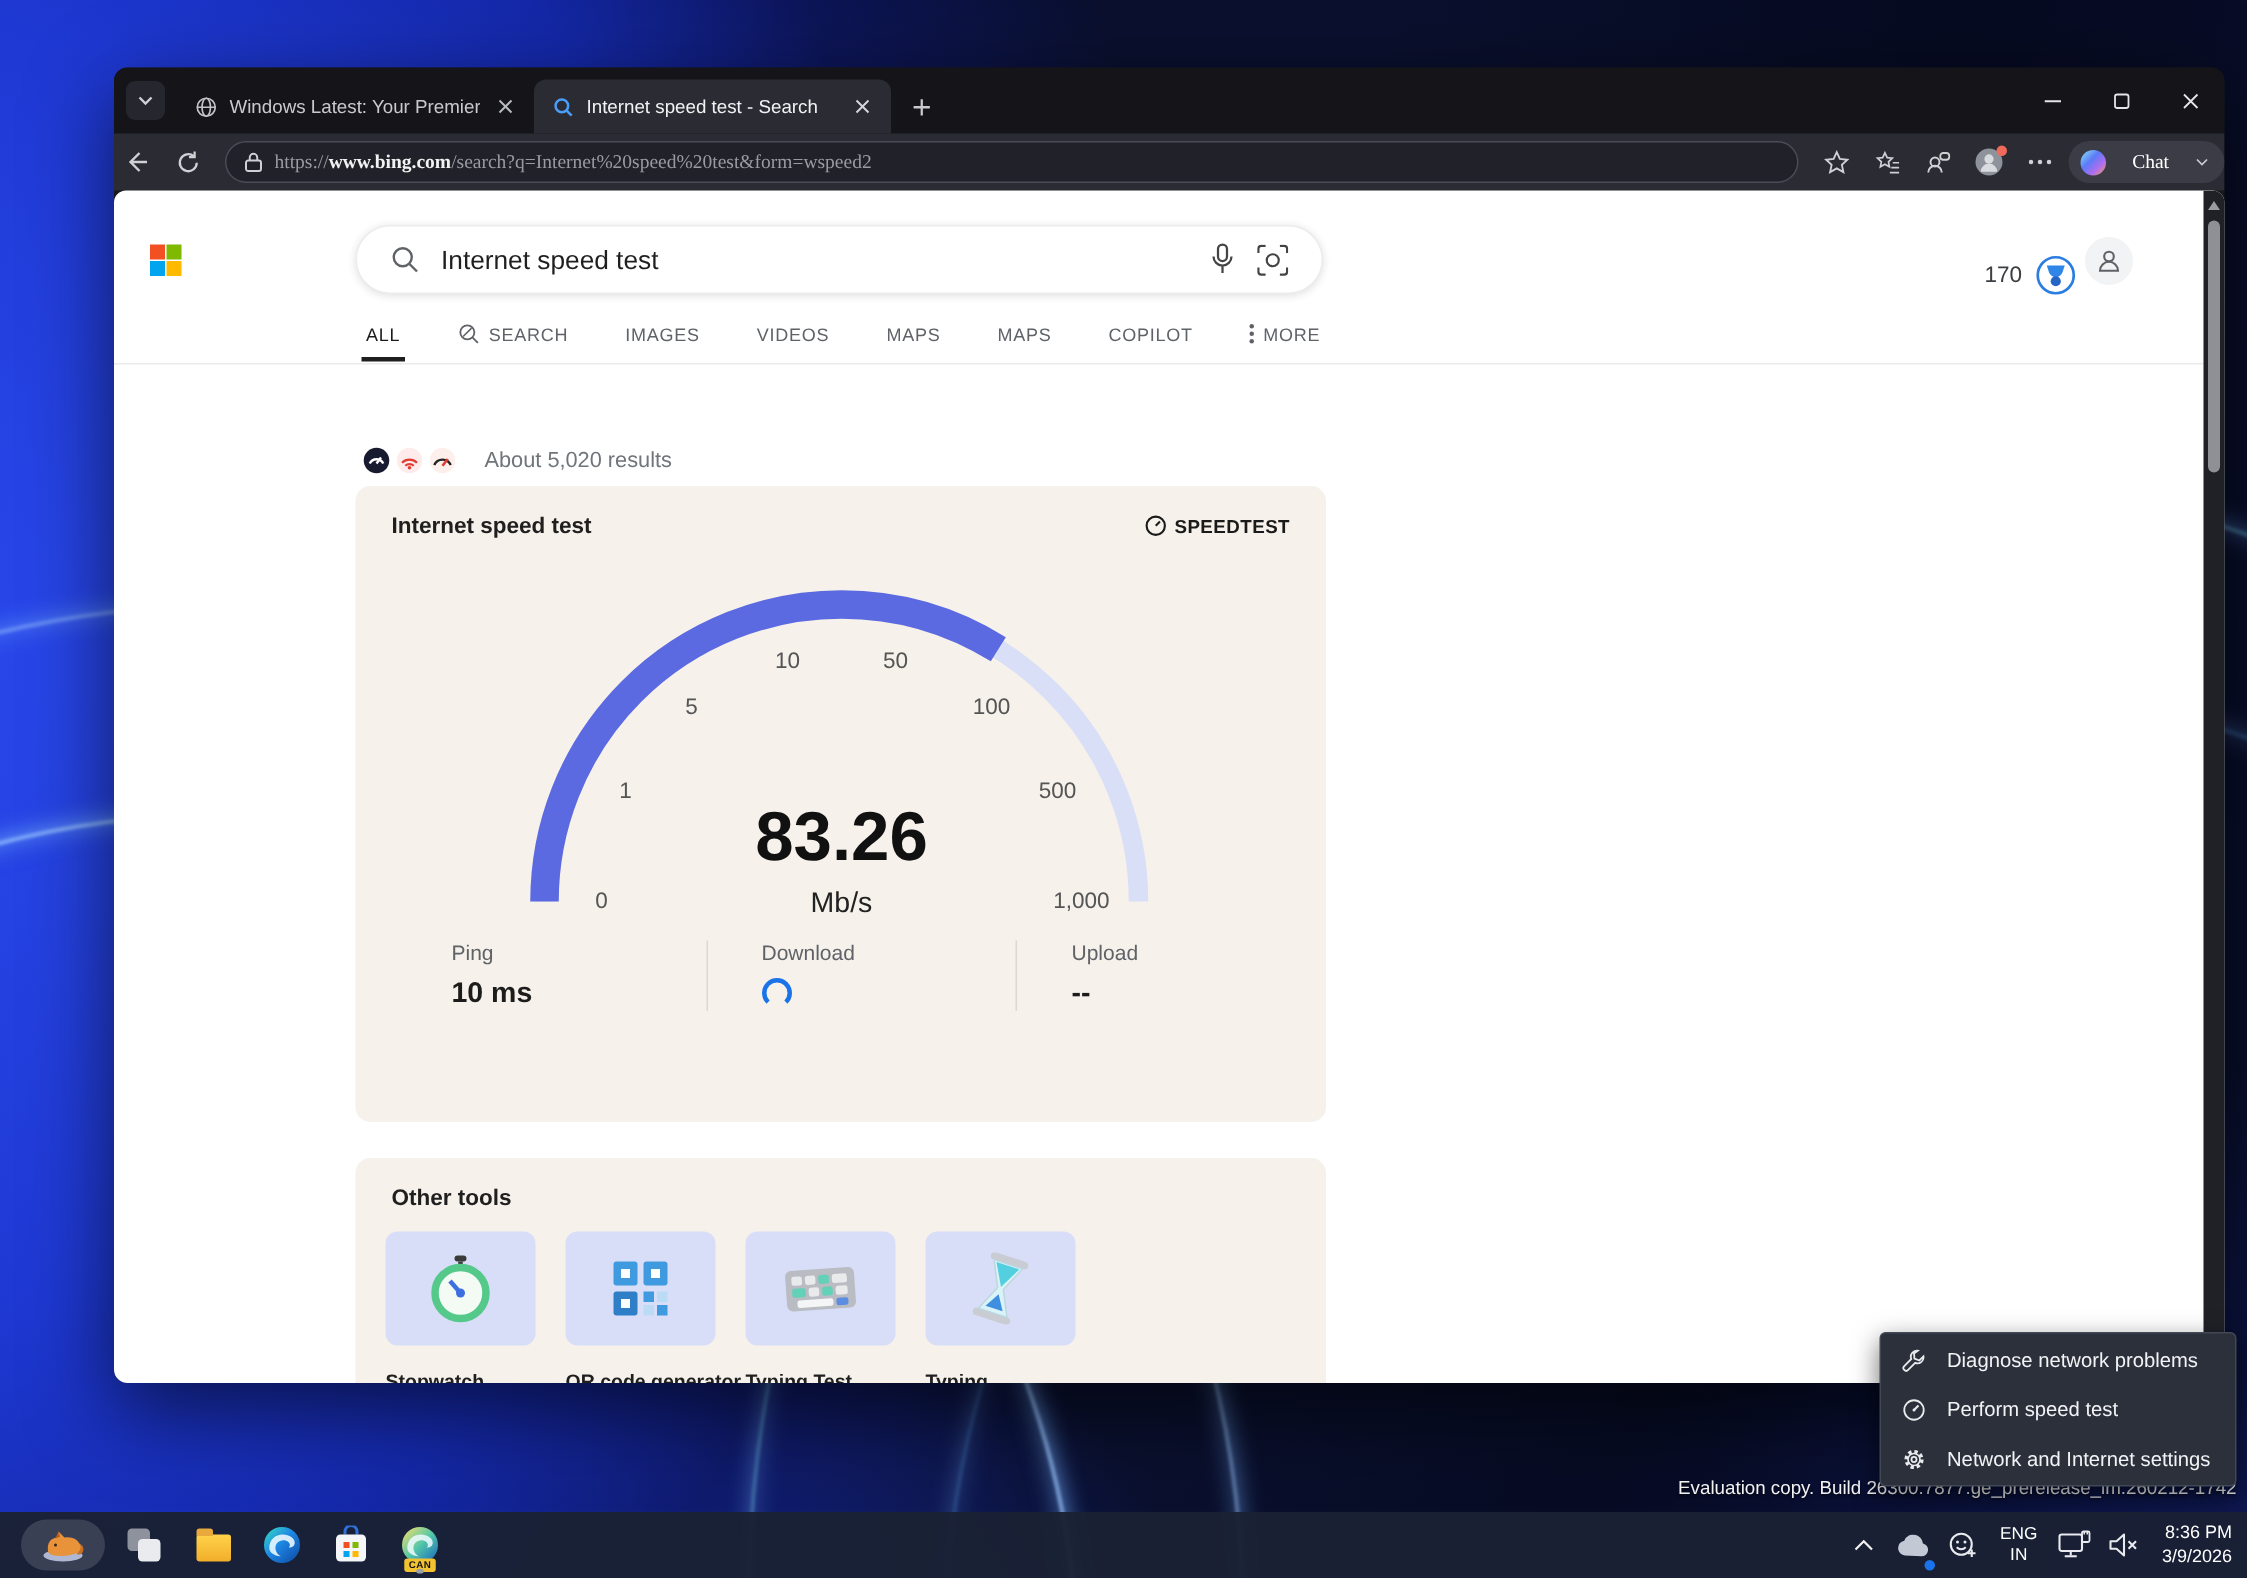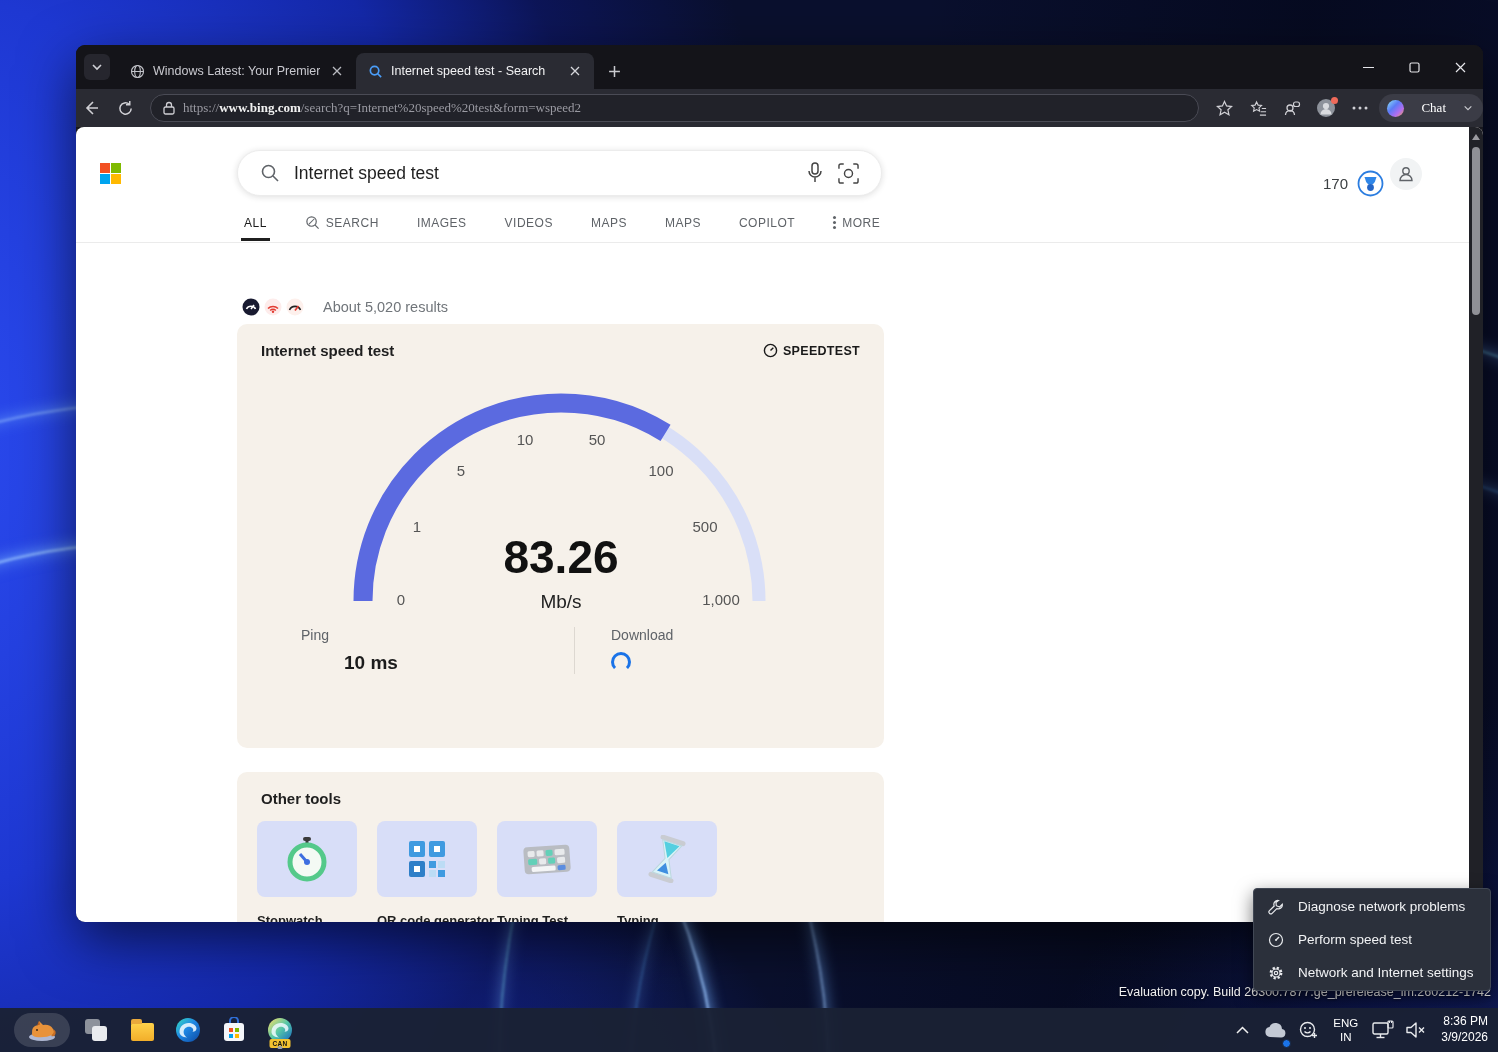--- a/index.html
+++ b/index.html
@@ -99,21 +99,21 @@
   .gauge { display:block; margin:2px auto 0 auto; }
   .tick { font-size:15px; fill:#555; }
   .gvalue { font-size:46px; font-weight:bold; fill:#111; }
   .gunit { font-size:19px; fill:#222; }
 
   .stats { display:flex; margin-top:4px; }
   .stat { flex:1; padding-left:36px; }
   .stat:first-child { padding-left:64px; }
   .stat + .stat { border-left:1px solid #ddd8d1; }
   .stat-label { font-size:14px; color:#5f6368; margin-bottom:9px; }
-  .stat-value { font-size:19px; font-weight:bold; color:#1c1c1c;margin-left:43px; }
+  .stat-value { font-size:19px; font-weight:bold; color:#1c1c1c; }
   .spinner { width:20px; height:20px; border-radius:50%; border:3px solid #1a73e8;
     border-bottom-color:transparent; animation:spin 1s linear infinite; }
   @keyframes spin { to { transform:rotate(360deg); } }
 
   .toolsrow { display:flex; gap:20px; padding:0 20px; margin-top:14px; }
   .tool { width:100px; display:flex; flex-direction:column; }
   .tile { width:100px; height:76px; border-radius:8px; background:#d8def8;
     display:flex; align-items:center; justify-content:center; }
   .tool-label { margin-top:16px; font-size:13px; font-weight:bold; color:#1f1f1f; white-space:nowrap; }
   .card2 .cardhead { padding-top:18px; }
@@ -420,20 +420,24 @@
 
         <div class="stats">
           <div class="stat">
             <div class="stat-label">Ping</div>
             <div class="stat-value">10 ms</div>
           </div>
           <div class="stat">
             <div class="stat-label">Download</div>
             <div class="spinner"></div>
           </div>
+          <div class="stat">
+            <div class="stat-label">Upload</div>
+            <div class="stat-value">--</div>
+          </div>
         </div>
       </div>
 
       <div class="card card2">
         <div class="cardhead">
           <span class="cardtitle">Other tools</span>
         </div>
         <div class="toolsrow">
           <div class="tool">
             <div class="tile">

